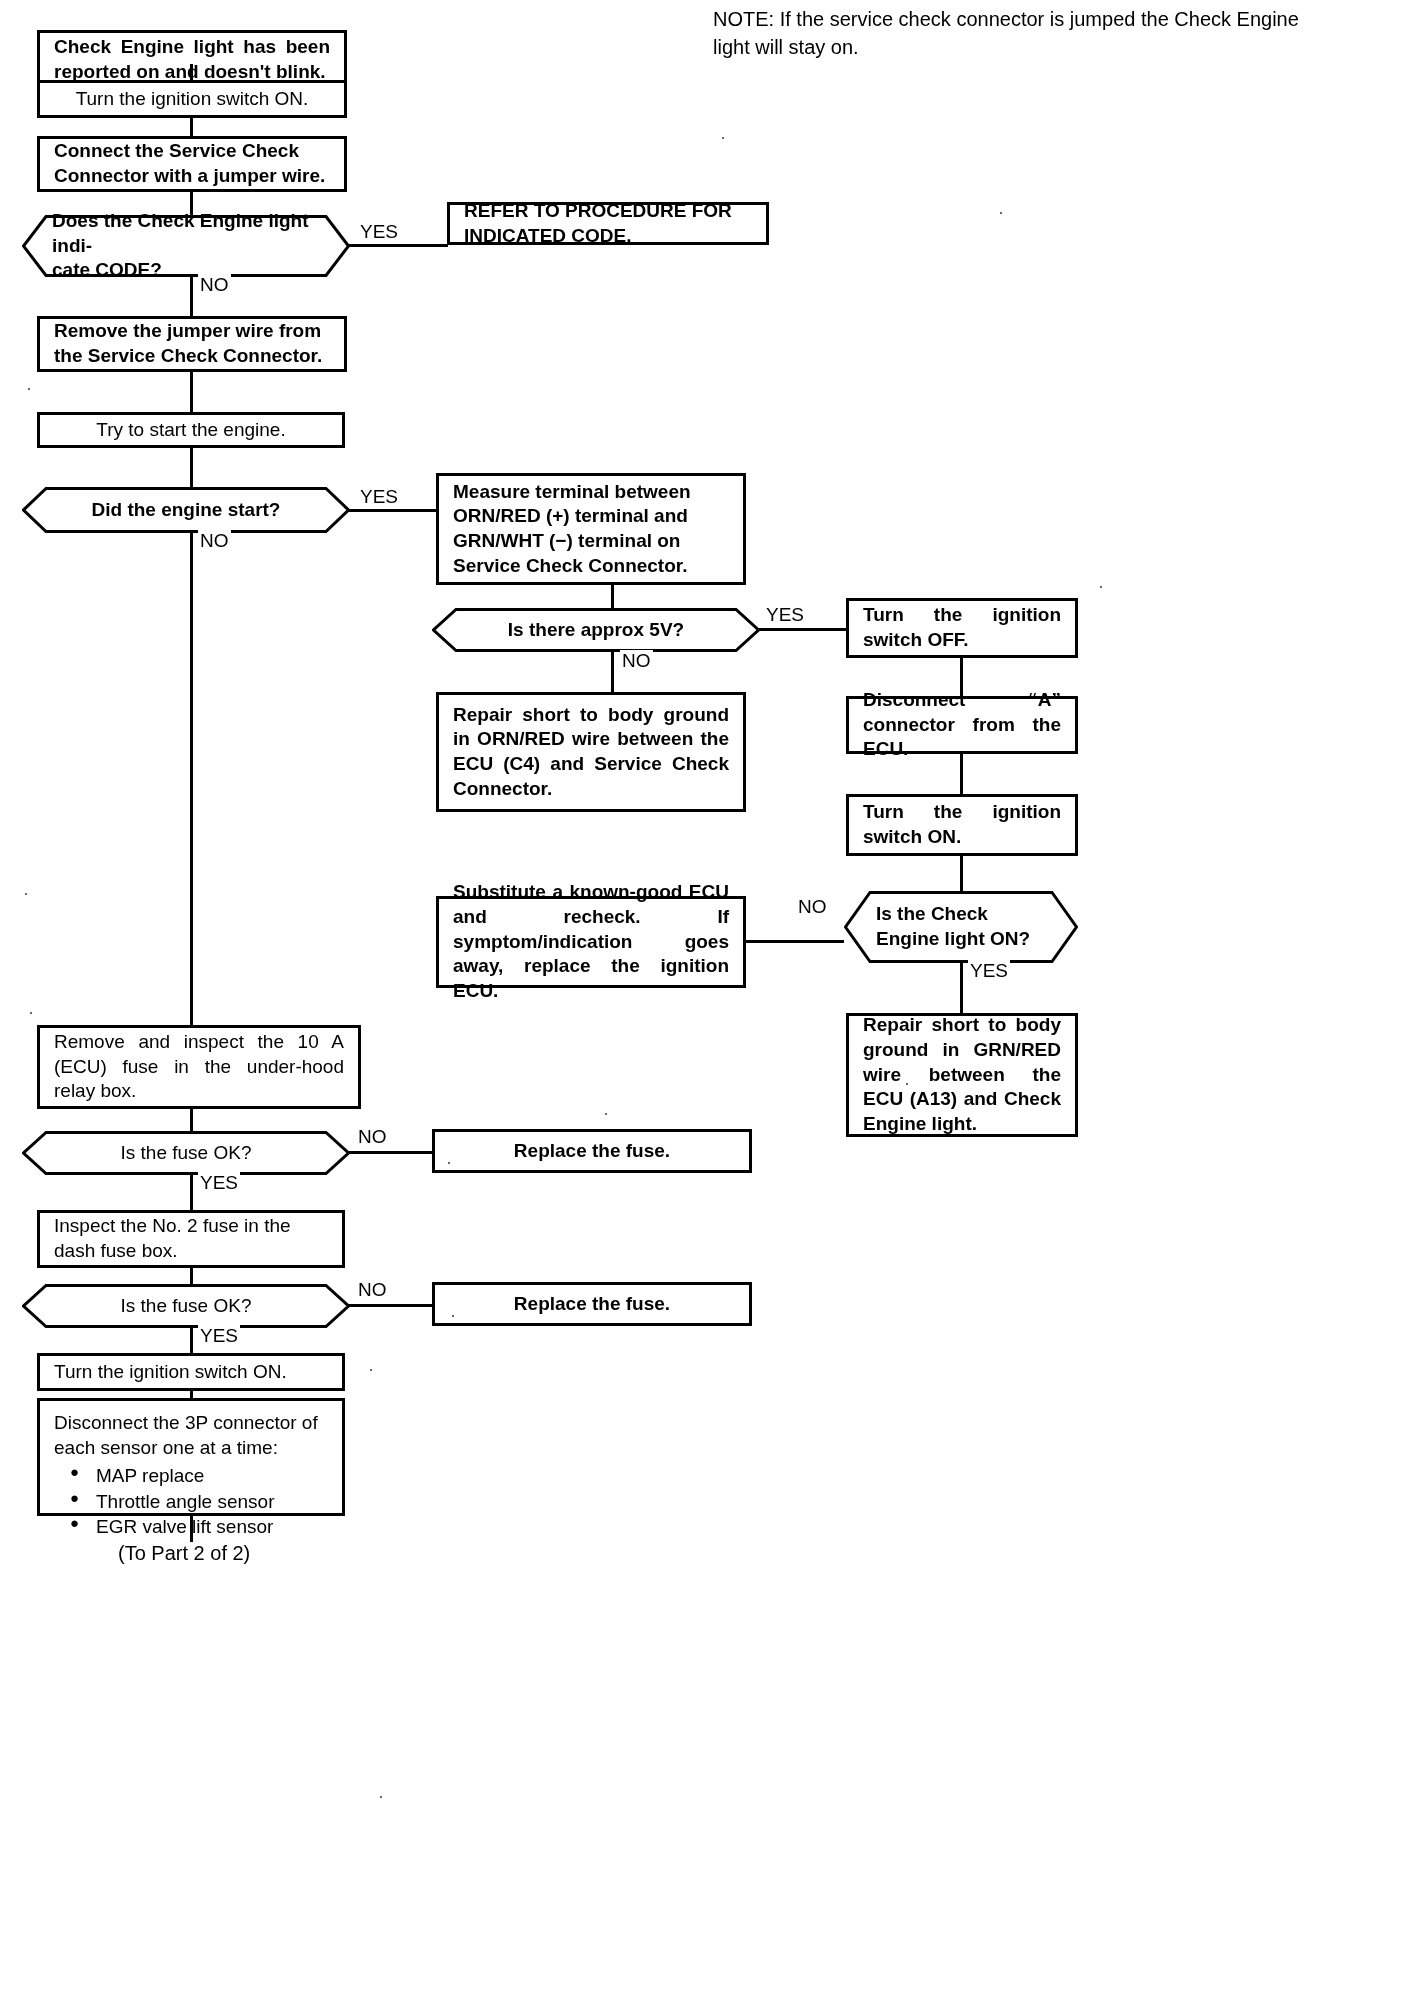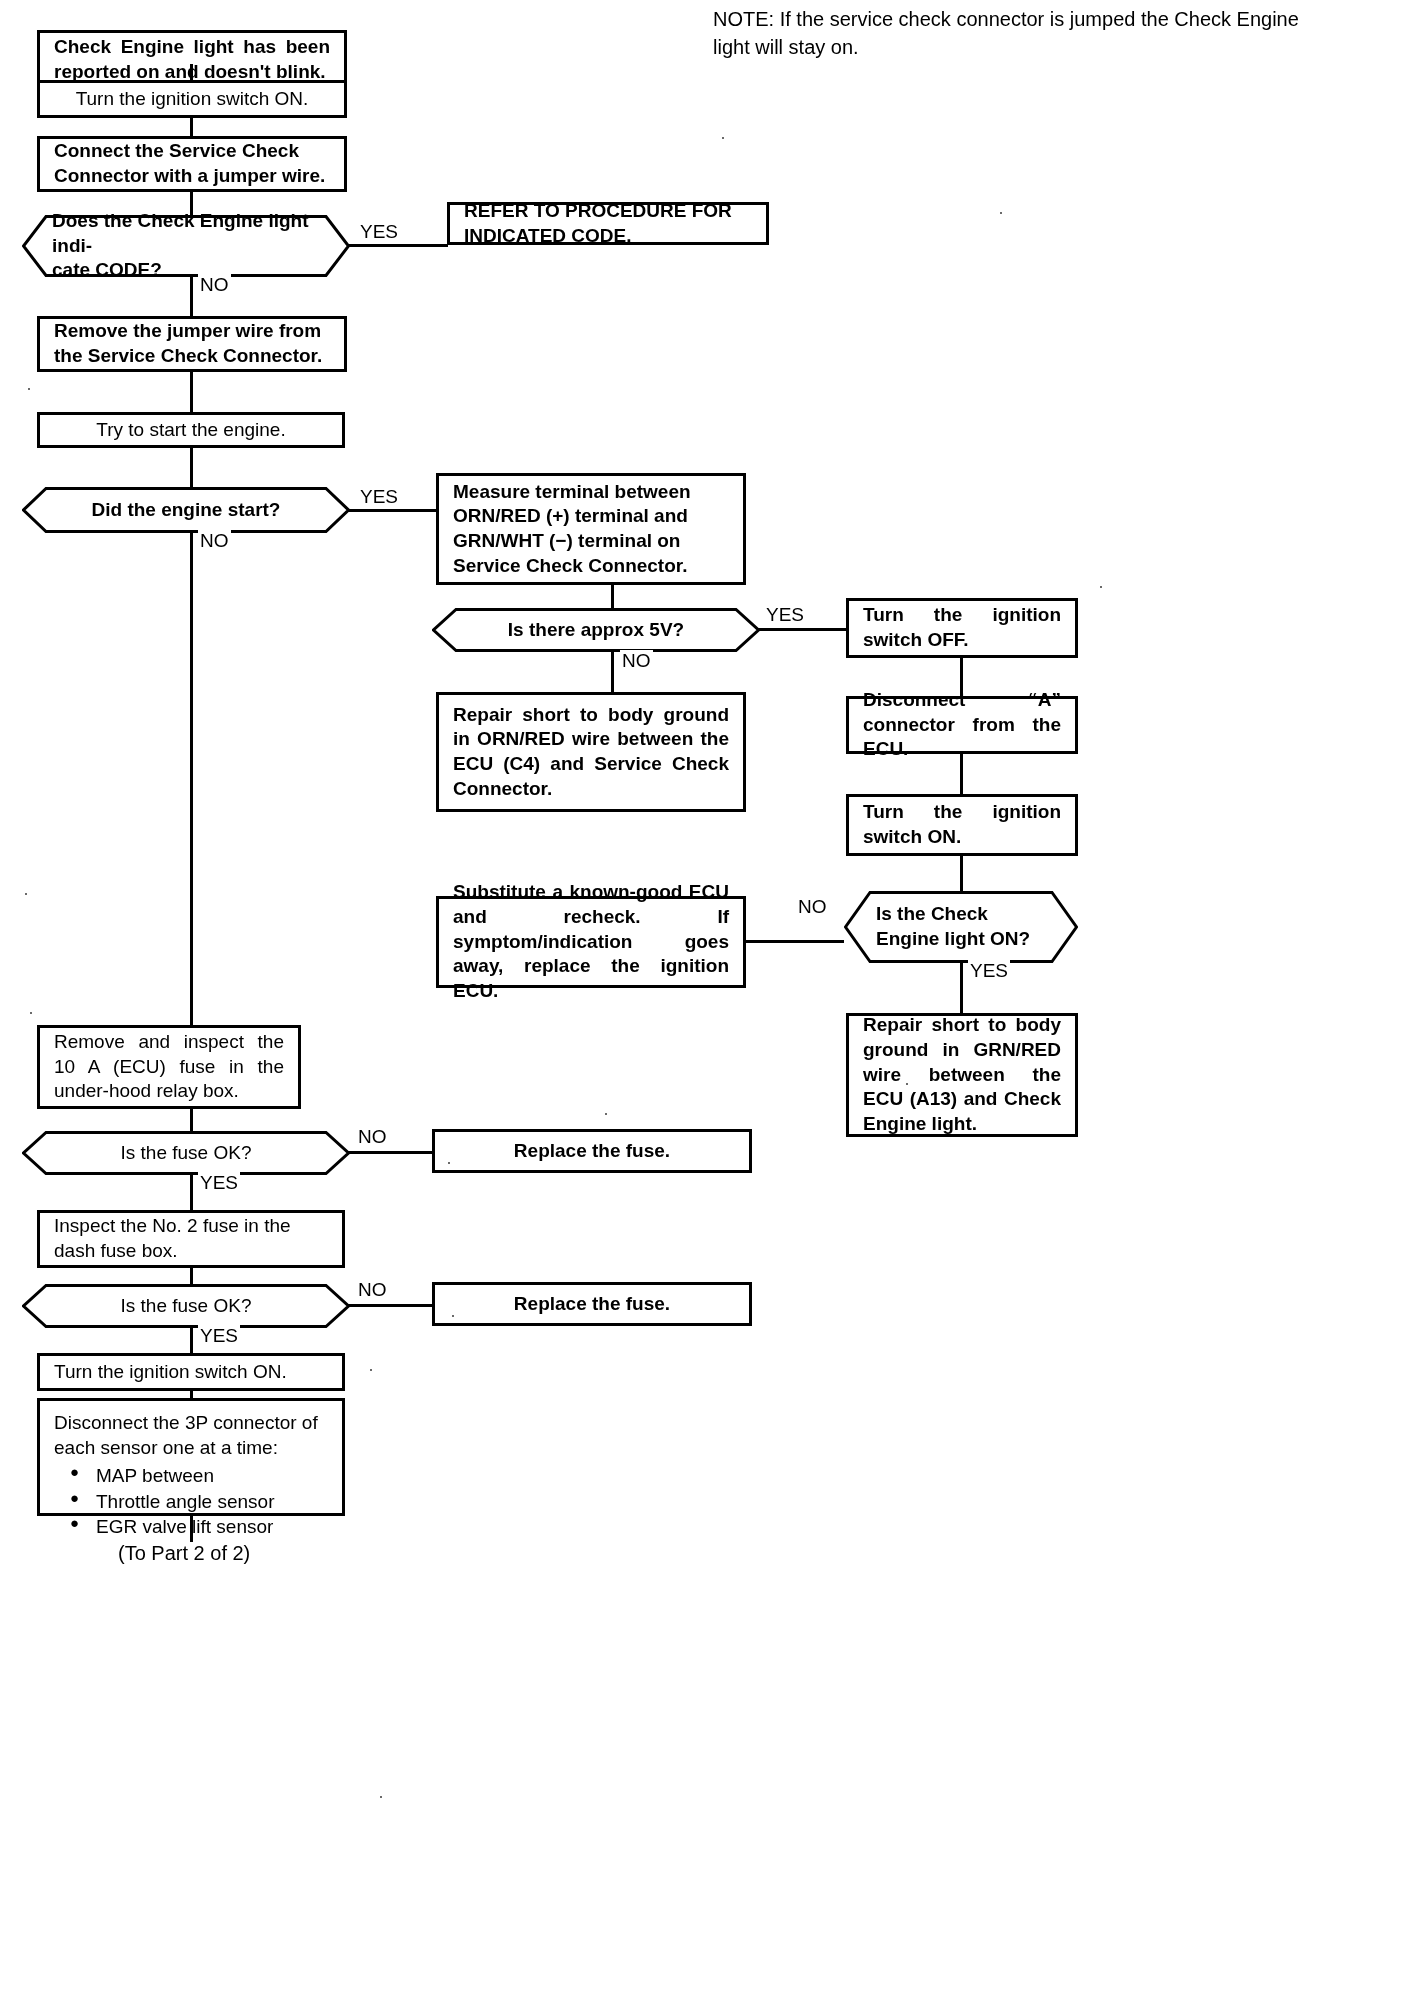--- a/index.html
+++ b/index.html
@@ -238,21 +238,21 @@
     <div class="txt b" style="padding:0 32px;">Is the Check Engine light ON?</div>
   </div>
 
   <div class="vline" style="left:960px; top:963px; height:52px;"></div>
   <div class="lbl" style="left:968px; top:960px;">YES</div>
 
   <div class="node proc" style="left:846px; top:1013px; width:232px; height:124px;">
     <div class="txt b just">Repair short to body ground in GRN/RED wire between the ECU (A13) and Check Engine light.</div>
   </div>
 
-  <div class="node proc" style="left:37px; top:1025px; width:264px; height:84px;align-items:center;">
+  <div class="node proc" style="left:37px; top:1025px; width:324px; height:84px;align-items:center;">
     <div class="txt n just">Remove and inspect the 10 A (ECU) fuse in the under-hood relay box.</div>
   </div>
   <div class="vline" style="left:190px; top:1109px; height:24px;"></div>
 
   <div class="dec" style="left:22px; top:1131px; width:328px; height:44px;">
     <div class="hexwrap">
       <svg viewBox="0 0 328 44" preserveAspectRatio="none">
         <polygon points="24,1.5 304,1.5 326.5,22 304,42.5 24,42.5 1.5,22" fill="#fff" stroke="#000" stroke-width="3"></polygon>
       </svg>
     </div>
@@ -294,21 +294,21 @@
   <div class="node proc" style="left:37px; top:1353px; width:308px; height:38px;">
     <div class="txt n">Turn the ignition switch ON.</div>
   </div>
   <div class="vline" style="left:190px; top:1391px; height:10px;"></div>
 
   <div class="node proc" style="left:37px; top:1398px; width:308px; height:118px; align-items:flex-start; padding-top:10px;">
     <div class="txt n">
       <span>Disconnect the 3P connector of</span><br>
       <span>each sensor one at a time:</span>
       <ul class="bullets">
-        <li>MAP between</li>
+        <li>MAP replace</li>
         <li>Throttle angle sensor</li>
         <li>EGR valve lift sensor</li>
       </ul>
     </div>
   </div>
   <div class="vline" style="left:190px; top:1516px; height:26px;"></div>
 
   <div class="freetext" style="left:118px; top:1540px; font-size:20px;">(To Part 2 of 2)</div>
 
   <div class="speck" style="left:75px; top:268px;"></div>

